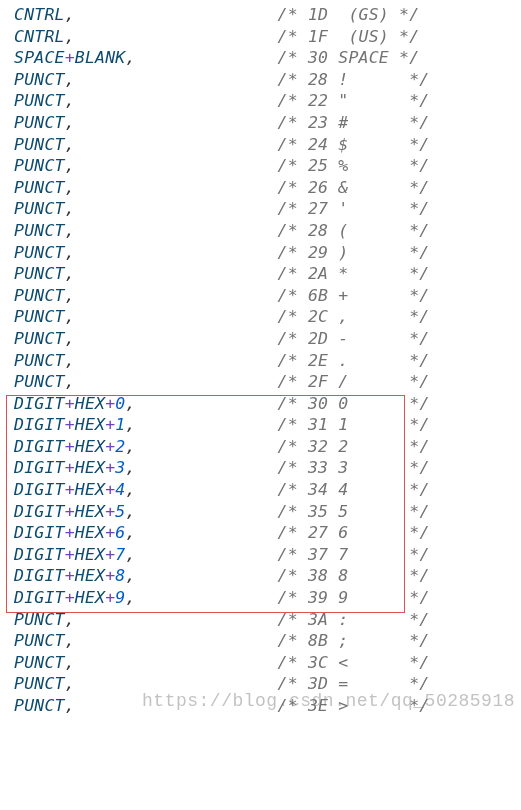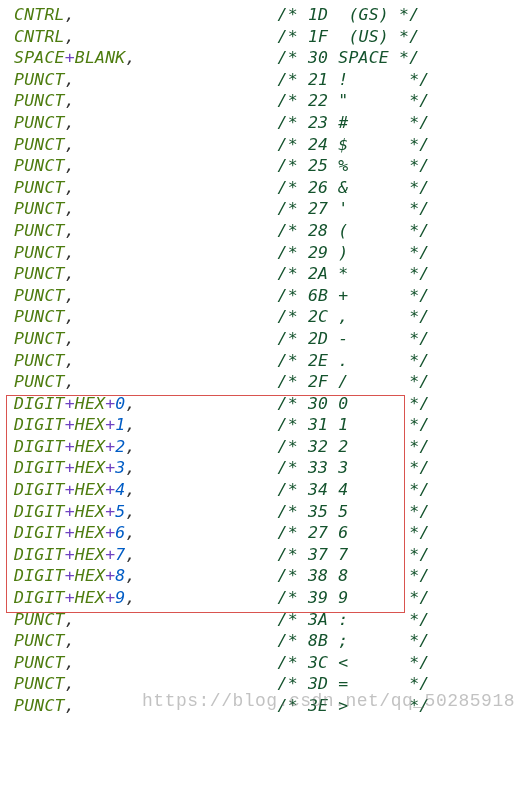--- a/index.html
+++ b/index.html
@@ -9,25 +9,25 @@
     font-size: 16.5px;
     line-height: 21.6px;
     background: #fff;
     color: #333;
     font-style: italic;
     position: relative;
     width: 521px;
     box-sizing: border-box;
   }
   .line { white-space: pre; letter-spacing: 0.2px; }
-  .ident   { color: #4d7c0f; }  
+  .ident   { color: #0c4a6e; }  
   .plus    { color: #6f42c1; }
   .num     { color: #005cc5; }
   .punct   { color: #333; }
-  .comment { color: #14532d; }
+  .comment { color: #737373; }
 
   .highlight-box {
     position: absolute;
     left: 6px;
     top: 395px;
     width: 399px;
     height: 218px;
     border: 1px solid #d9534f;
     pointer-events: none;
     box-sizing: border-box;
@@ -45,21 +45,21 @@
     pointer-events: none;
   }
 </style>
 </head>
 <body>
 
 <div id="code">
     <div class="line"><span class="ident">CNTRL</span><span class="punct">,</span><span>                    </span><span class="comment">/* 1D  (GS) */</span></div>
     <div class="line"><span class="ident">CNTRL</span><span class="punct">,</span><span>                    </span><span class="comment">/* 1F  (US) */</span></div>
     <div class="line"><span class="ident">SPACE</span><span class="plus">+</span><span class="ident">BLANK</span><span class="punct">,</span><span>              </span><span class="comment">/* 30 SPACE */</span></div>
-    <div class="line"><span class="ident">PUNCT</span><span class="punct">,</span><span>                    </span><span class="comment">/* 21 !      */</span></div>
+    <div class="line"><span class="ident">PUNCT</span><span class="punct">,</span><span>                    </span><span class="comment">/* 28 !      */</span></div>
     <div class="line"><span class="ident">PUNCT</span><span class="punct">,</span><span>                    </span><span class="comment">/* 22 "      */</span></div>
     <div class="line"><span class="ident">PUNCT</span><span class="punct">,</span><span>                    </span><span class="comment">/* 23 #      */</span></div>
     <div class="line"><span class="ident">PUNCT</span><span class="punct">,</span><span>                    </span><span class="comment">/* 24 $      */</span></div>
     <div class="line"><span class="ident">PUNCT</span><span class="punct">,</span><span>                    </span><span class="comment">/* 25 %      */</span></div>
     <div class="line"><span class="ident">PUNCT</span><span class="punct">,</span><span>                    </span><span class="comment">/* 26 &amp;      */</span></div>
     <div class="line"><span class="ident">PUNCT</span><span class="punct">,</span><span>                    </span><span class="comment">/* 27 '      */</span></div>
     <div class="line"><span class="ident">PUNCT</span><span class="punct">,</span><span>                    </span><span class="comment">/* 28 (      */</span></div>
     <div class="line"><span class="ident">PUNCT</span><span class="punct">,</span><span>                    </span><span class="comment">/* 29 )      */</span></div>
     <div class="line"><span class="ident">PUNCT</span><span class="punct">,</span><span>                    </span><span class="comment">/* 2A *      */</span></div>
     <div class="line"><span class="ident">PUNCT</span><span class="punct">,</span><span>                    </span><span class="comment">/* 6B +      */</span></div>

